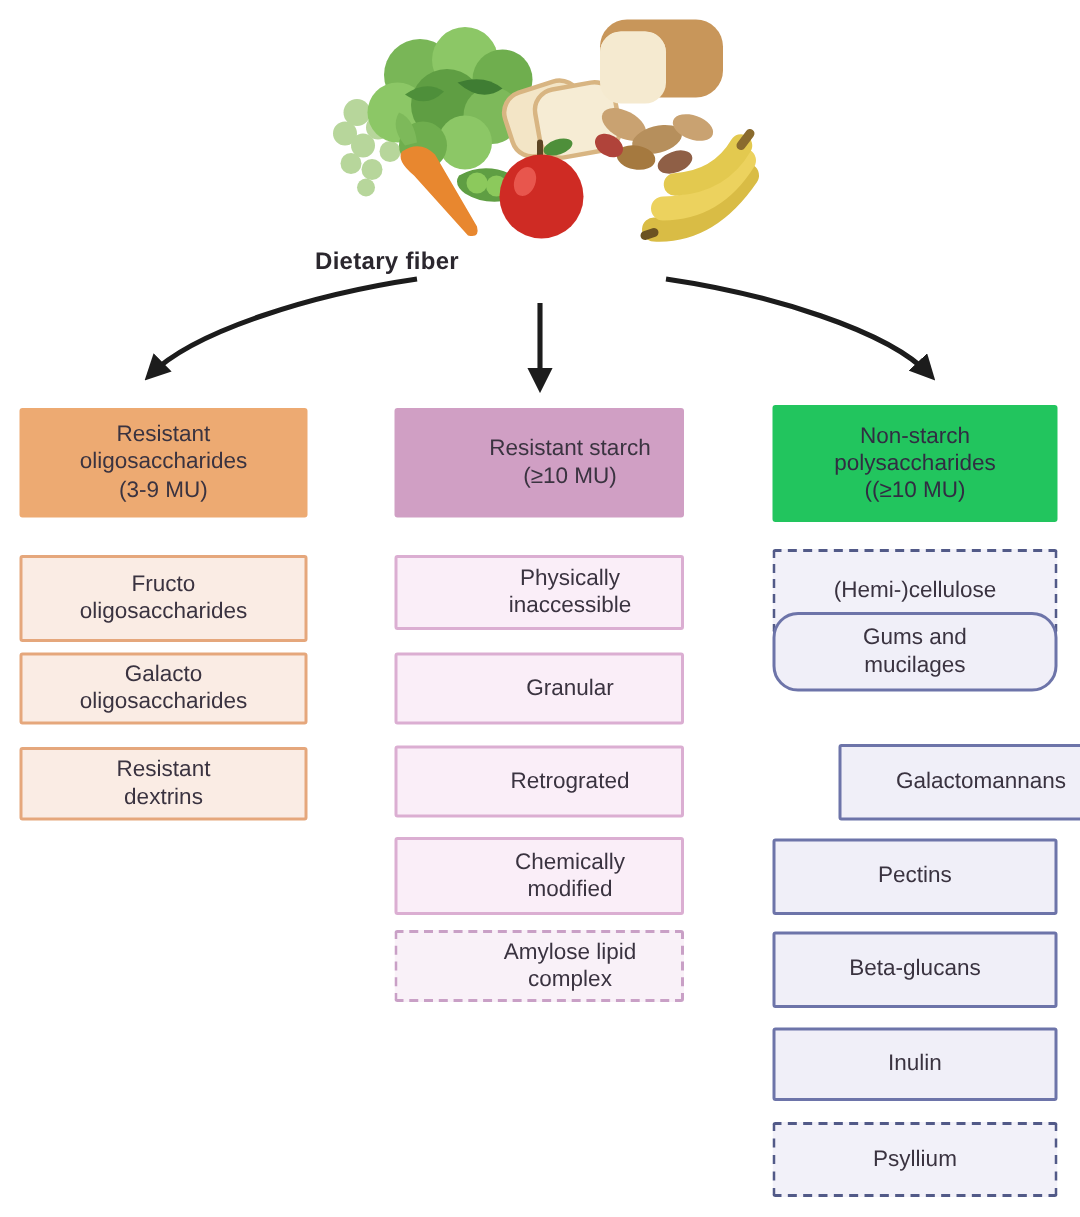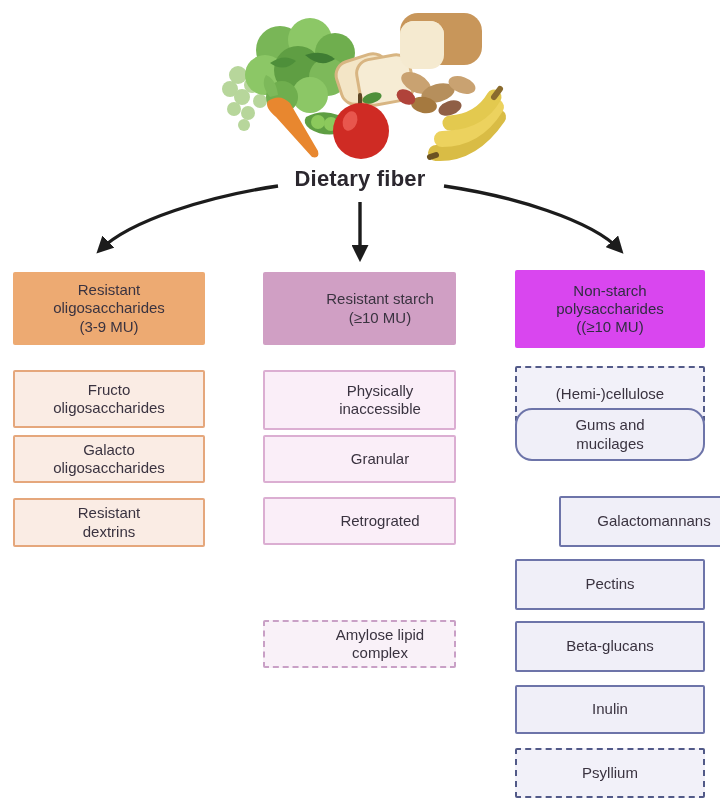--- a/index.html
+++ b/index.html
@@ -13,22 +13,21 @@
     height: 811px;
     background: #ffffff;
     overflow: hidden;
   }
 
   .title {
     position: absolute;
     left: 210px;
     top: 166px;
     width: 300px;
-    text-align: center;
-    font-size: 22px;
+    font-size: 16px;
     font-weight: 600;
     color: #2b272e;
     letter-spacing: 0.2px;
   }
 
   .box {
     position: absolute;
     display: flex;
     align-items: center;
     justify-content: center;
@@ -44,21 +43,21 @@
   }
 
   
   .col-left  { left: 13px;  width: 192px; }
   .col-mid   { left: 263px; width: 193px; padding-left: 47px; }
   .col-right { left: 515px; width: 190px; }
 
   
   .header-left  { background: #edaa72; }
   .header-mid   { background: #d09fc4; }
-  .header-right { background: #d946ef; color: #312d42; }
+  .header-right { background: #22c55e; color: #312d42; }
 
   
   .item-left  { background: #faece4; border: 2px solid #e5a77c; }
   .item-mid   { background: #faeef8; border: 2px solid #dbaed2; }
   .item-right { background: #f0eff8; border: 2px solid #6d74a9; }
 
   .item-mid.dashed   { border: 2px dashed #c9a0c6; background: #f9f1f8; }
   .item-right.dashed { border: 2.5px dashed #525a88; background: #f2f1f9; }
 
   .arrows-svg, .food-svg { position: absolute; }
@@ -162,24 +161,26 @@
 (3-9 MU)</div>
   <div class="box col-left item-left" style="top:370px; height:58px;">Fructo
 oligosaccharides</div>
   <div class="box col-left item-left" style="top:435px; height:48px;">Galacto
 oligosaccharides</div>
   <div class="box col-left item-left" style="top:498px; height:49px;">Resistant
 dextrins</div>
 
   <div class="box col-mid header-mid" style="top:272px; height:73px;">Resistant starch
 (≥10 MU)</div>
-  <div class="box col-mid item-mid" style="top:370px; height:60px;">Physically
+  <div class="box col-mid item-mid" style="top:370px; height:50px;">Physically
 inaccessible</div>
   <div class="box col-mid item-mid" style="top:435px; height:48px;">Granular</div>
   <div class="box col-mid item-mid" style="top:497px; height:48px;">Retrograted</div>
+  <div class="box col-mid item-mid" style="top:558px; height:52px;">Chemically
+modified</div>
   <div class="box col-mid item-mid dashed" style="top:620px; height:48px;">Amylose lipid
 complex</div>
 
   <div class="box col-right header-right" style="top:270px; height:78px;">Non-starch
 polysaccharides
 ((≥10 MU)</div>
   <div class="box col-right item-right dashed" style="top:366px; height:56px;">(Hemi-)cellulose</div>
   <div class="box col-right item-right" style="top:408px; height:53px;border-radius:17px;">Gums and
 mucilages</div>
   <div class="box col-right item-right" style="top:496px; height:51px;margin-left:44px;">Galactomannans</div>

